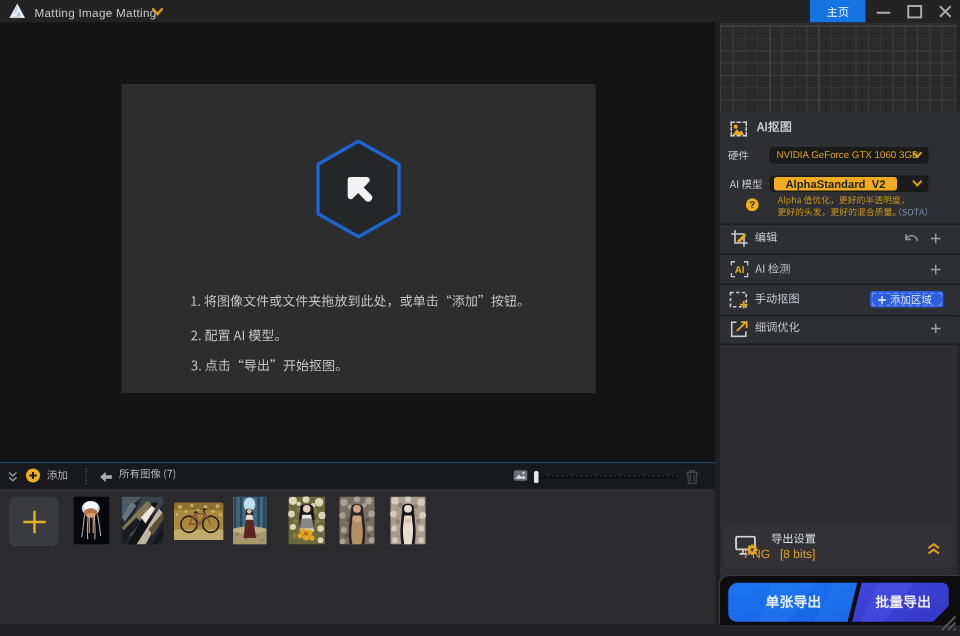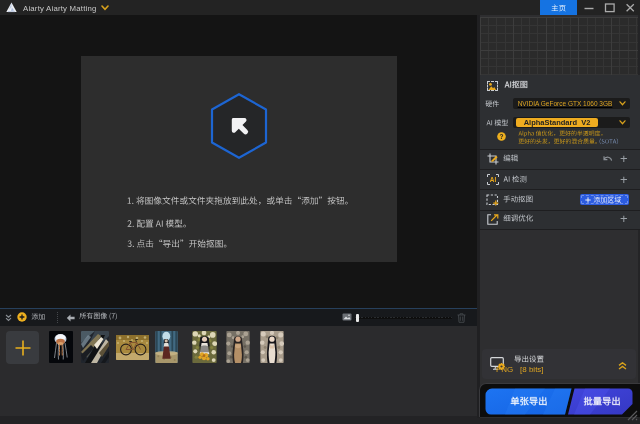--- a/index.html
+++ b/index.html
@@ -22,21 +22,21 @@
 #addtile { left:6px; top:330.5px; width:33px; height:33px; background:#393b3f; border-radius:4px; }
 
 #rpanel { left:477px; top:15px; width:163px; height:409px; background:#2e2e30; }
 #rpanel-edge { left:477px; top:15px; width:3px; height:409px; background:#202022; }
 #gridarea { left:480px; top:17px; width:158px; height:58px; background:
   repeating-linear-gradient(to right, #3d3d3d 0 1px, transparent 1px 32.8px),
   repeating-linear-gradient(to bottom, #3d3d3d 0 1px, transparent 1px 32.8px),
   repeating-linear-gradient(to right, #353535 0 1px, transparent 1px 8.2px),
   repeating-linear-gradient(to bottom, #353535 0 1px, transparent 1px 8.2px),
   #2b2b2b; }
-.dropdown { left:513px; width:117px; height:11px; background:#1b1b1b; border-radius:2px;text-decoration:underline; }
+.dropdown { left:513px; width:106px; height:11px; background:#1b1b1b; border-radius:2px; }
 .ddtext { width:104px; text-align:center; font-size:6.5px; color:#dda422; line-height:11px; }
 .chev { position:absolute; right:4px; top:3px; width:7px; height:5px; }
 .divider { left:480px; width:160px; height:1px; background:#1e1e20; }
 .srow { left:480px; width:160px; background:#2d2f32; }
 .plus { position:absolute; color:#9aa0a6; font-size:13px; font-weight:300; }
 
 #exportcard { left:482px; top:349px; width:154px; height:30px; background:#323236; border-radius:4px; }
 #btnzone { left:479px; top:383px; width:161px; height:34px; background:#0d0d0d; border-radius:7px 0 0 0; border-top:1px solid #3a3a3d; border-left:1px solid #3a3a3d; }
 #bottombar-r { left:477px; top:418px; width:163px; height:6px; background:#232325; }
 </style>
@@ -44,21 +44,21 @@
 <body>
 <div id="stage">
 
   <div class="abs" id="titlebar"></div>
   <svg class="abs" style="left:6px;top:2px" width="11" height="11" viewBox="0 0 11 11">
     <path d="M5.5 0.4 L10.7 10 L0.3 10 Z" fill="#eceef2"></path>
     <path d="M5.5 0.4 L5.5 5 L3 8 Z" fill="#aebfe0" opacity="0.8"></path>
     <path d="M6 5.5 L8 8.5 L5 9 Z" fill="#8fa8d8" opacity="0.7"></path>
     <rect x="2" y="9.2" width="7" height="0.9" fill="#b9c4da"></rect>
   </svg>
-  <div class="abs" id="apptitle">Aiarty Aiarty Matting</div>
+  <div class="abs" id="apptitle">Matting Image Matting</div>
   <svg class="abs" style="left:101px;top:5px" width="8" height="6" viewBox="0 0 8 6">
     <path d="M1 1 L4 4.4 L7 1" fill="none" stroke="#d7a11c" stroke-width="1.6" stroke-linecap="round"></path>
   </svg>
   <div class="abs" id="homebtn"></div>
   <svg class="abs" style="left:584px;top:3px" width="52" height="10" viewBox="0 0 52 10">
     <line x1="0.5" y1="5.5" x2="9.5" y2="5.5" stroke="#ababab" stroke-width="1.4"></line>
     <rect x="21.5" y="1" width="8.6" height="7.6" fill="none" stroke="#ababab" stroke-width="1.3"></rect>
     <path d="M42.6 1.2 L49.8 8.2 M49.8 1.2 L42.6 8.2" stroke="#ababab" stroke-width="1.3"></path>
   </svg>
 

